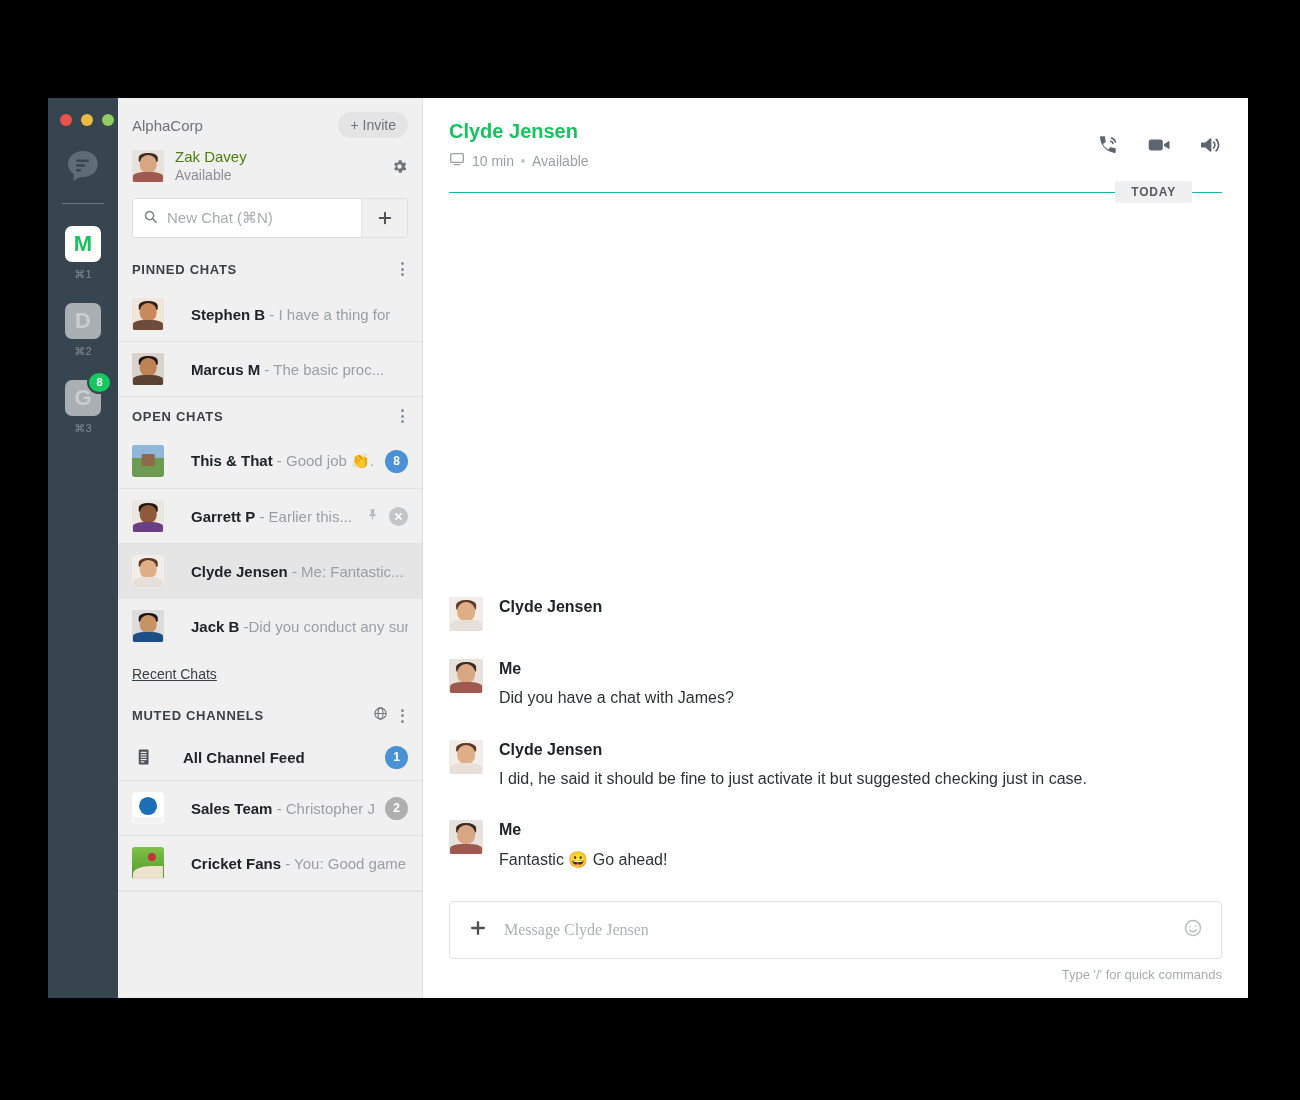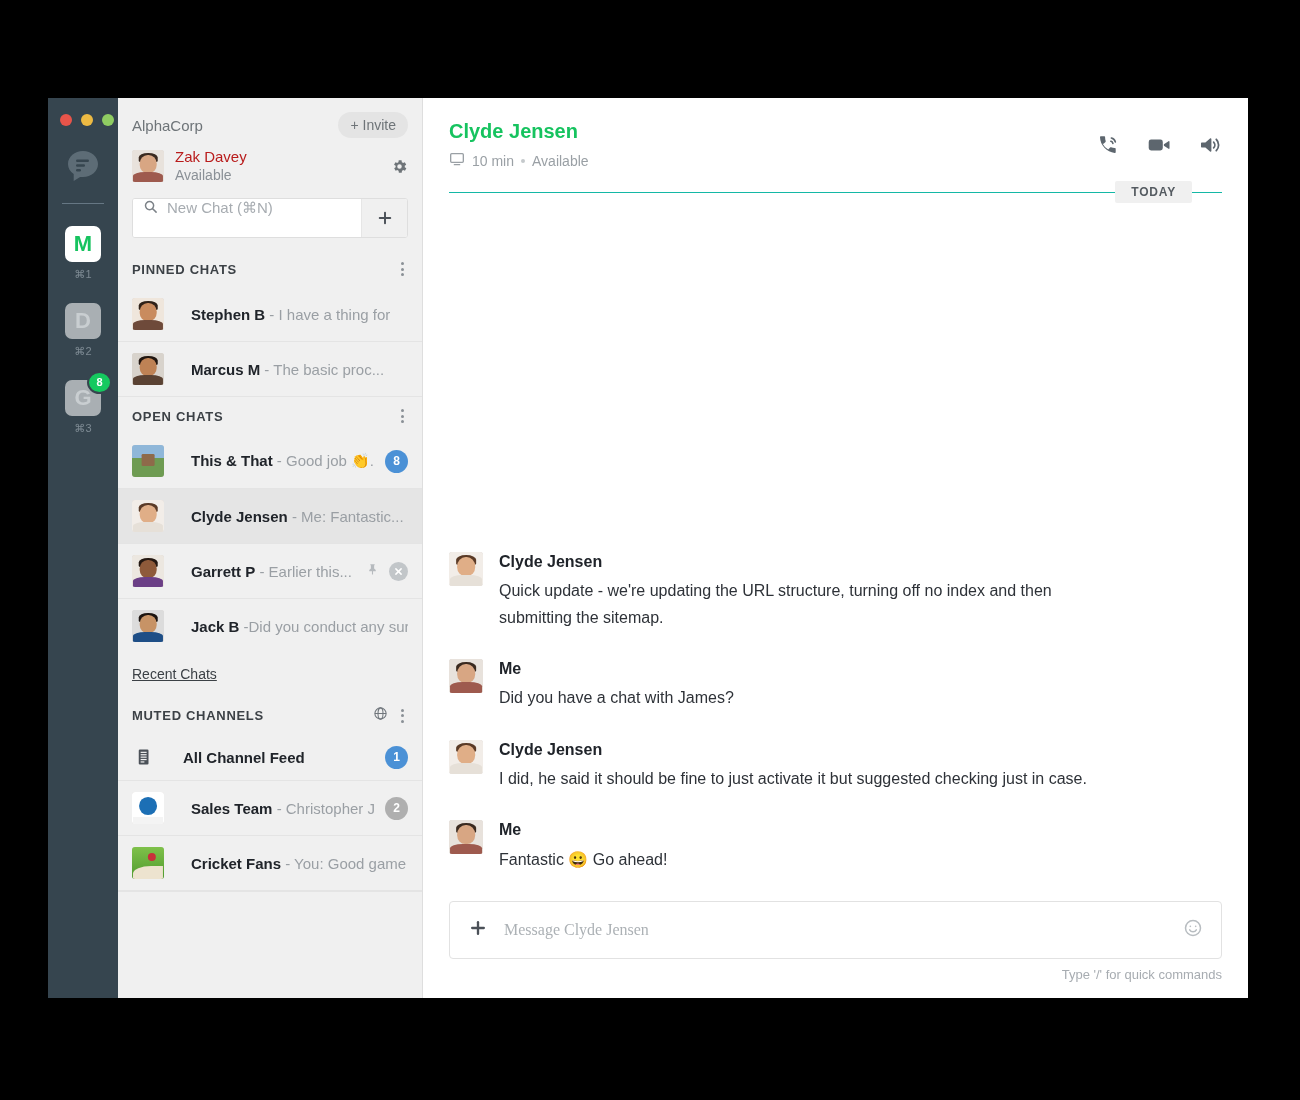--- a/index.html
+++ b/index.html
@@ -57,27 +57,27 @@
   .invite-btn{
     background:#E4E4E4;border-radius:14px;color:#6E7478;font-size:14px;
     padding:5px 12px;white-space:nowrap;
   }
   .me-row{display:flex;align-items:center;padding:6px 14px 10px 14px;gap:11px;}
   .avatar{
     width:32px;height:32px;border-radius:3px;flex:0 0 32px;position:relative;overflow:hidden;
     background:#D8D2CE;
   }
   .avatar.lg{width:34px;height:34px;flex:0 0 34px;}
-  .me-name{font-size:15px;color:#b91c1c;line-height:1.25;}
+  .me-name{font-size:15px;color:#4d7c0f;line-height:1.25;}
   .me-status{font-size:14px;color:#8A9096;line-height:1.25;}
   .me-meta{flex:1;}
   .gear{color:#6E7478;display:flex;align-items:center;}
   .search-row{display:flex;margin:4px 14px 12px 14px;height:38px;
     border:1px solid #DEDEDE;border-radius:3px;overflow:hidden;background:#fff;}
-  .search-box{flex:1;display:flex;align-items:flex-start;gap:9px;padding:0 10px;background:#fff;}
+  .search-box{flex:1;display:flex;align-items:center;gap:9px;padding:0 10px;background:#fff;}
   .search-ph{font-size:15px;color:#A7ACB1;}
   .add-btn{width:45px;display:flex;align-items:center;justify-content:center;
     background:#F0F0F0;border-left:1px solid #E6E6E6;color:#4B5158;}
   .sec-head{
     display:flex;align-items:center;justify-content:space-between;
     padding:10px 14px 9px 14px;
   }
   .sec-title{font-size:13px;font-weight:700;color:#3C4146;letter-spacing:.7px;}
   .sec-actions{display:flex;align-items:center;gap:9px;color:#8A9096;}
   .kebab{display:flex;flex-direction:column;gap:2.5px;align-items:center;padding:2px 4px;}
@@ -330,35 +330,20 @@
             <span class="head"></span>
           </span>
       </div>
       <div class="chat-text">
         <span class="chat-name">This &amp; That</span>
         <span>- Good job 👏...</span>
       </div>
       <span class="badge blue">8</span>
     </div>
 
-    <div class="chat-row selected">
-      <div class="avatar av-clyde">
-        <span class="face">
-            <span class="bg"></span>
-            <span class="hair"></span>
-            <span class="head"></span>
-            <span class="body"></span>
-          </span>
-      </div>
-      <div class="chat-text">
-        <span class="chat-name">Clyde Jensen</span>
-        <span>- Me: Fantastic...</span>
-      </div>
-    </div>
-
     <div class="chat-row">
       <div class="avatar av-garrett">
         <span class="face">
             <span class="bg"></span>
             <span class="hair"></span>
             <span class="head"></span>
             <span class="body"></span>
           </span>
       </div>
       <div class="chat-text">
@@ -371,20 +356,35 @@
             <path d="M16 3H8v2h1v6l-3 3v2h5v6h2v-6h5v-2l-3-3V5h1V3z"></path>
           </svg>
         </span>
         <span class="close-ico">
           <svg width="9" height="9" viewBox="0 0 24 24" stroke="#fff" stroke-width="4" stroke-linecap="round">
             <line x1="5" y1="5" x2="19" y2="19"></line>
               <line x1="19" y1="5" x2="5" y2="19"></line>
           </svg>
         </span>
       </span>
+    </div>
+
+    <div class="chat-row selected">
+      <div class="avatar av-clyde">
+        <span class="face">
+            <span class="bg"></span>
+            <span class="hair"></span>
+            <span class="head"></span>
+            <span class="body"></span>
+          </span>
+      </div>
+      <div class="chat-text">
+        <span class="chat-name">Clyde Jensen</span>
+        <span>- Me: Fantastic...</span>
+      </div>
     </div>
 
     <div class="chat-row" style="border-bottom:none;">
       <div class="avatar av-jack">
         <span class="face">
             <span class="bg"></span>
             <span class="hair"></span>
             <span class="head"></span>
             <span class="body"></span>
           </span>
@@ -517,21 +517,20 @@
         <div class="avatar lg av-clyde">
           <span class="face">
               <span class="bg"></span>
               <span class="hair"></span>
               <span class="head"></span>
               <span class="body"></span>
             </span>
         </div>
         <div class="msg-body">
           <div class="msg-author">Clyde Jensen</div>
-          <div class="msg-text">Quick update -  we're updating the URL structure, turning off no index and then submitting the sitemap.</div>
         </div>
       </div>
 
       <div class="msg">
         <div class="avatar lg av-zak">
           <span class="face">
               <span class="bg"></span>
               <span class="hair"></span>
               <span class="head"></span>
               <span class="body"></span>

